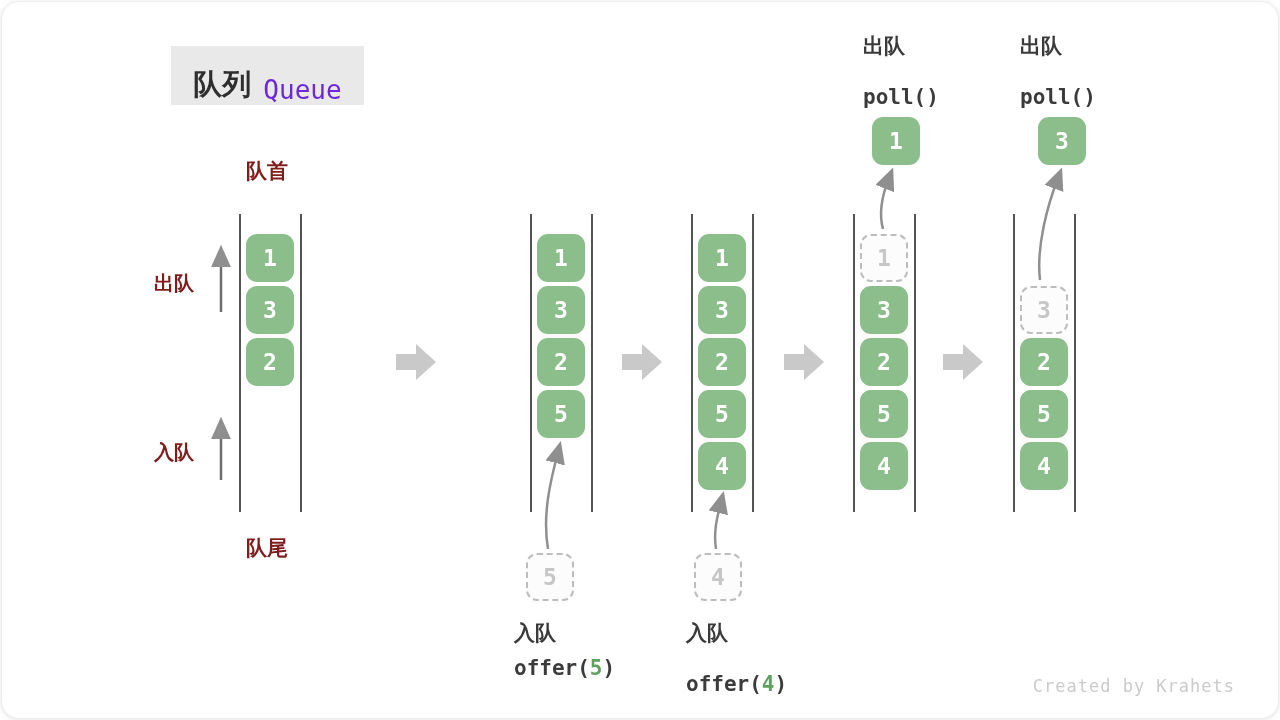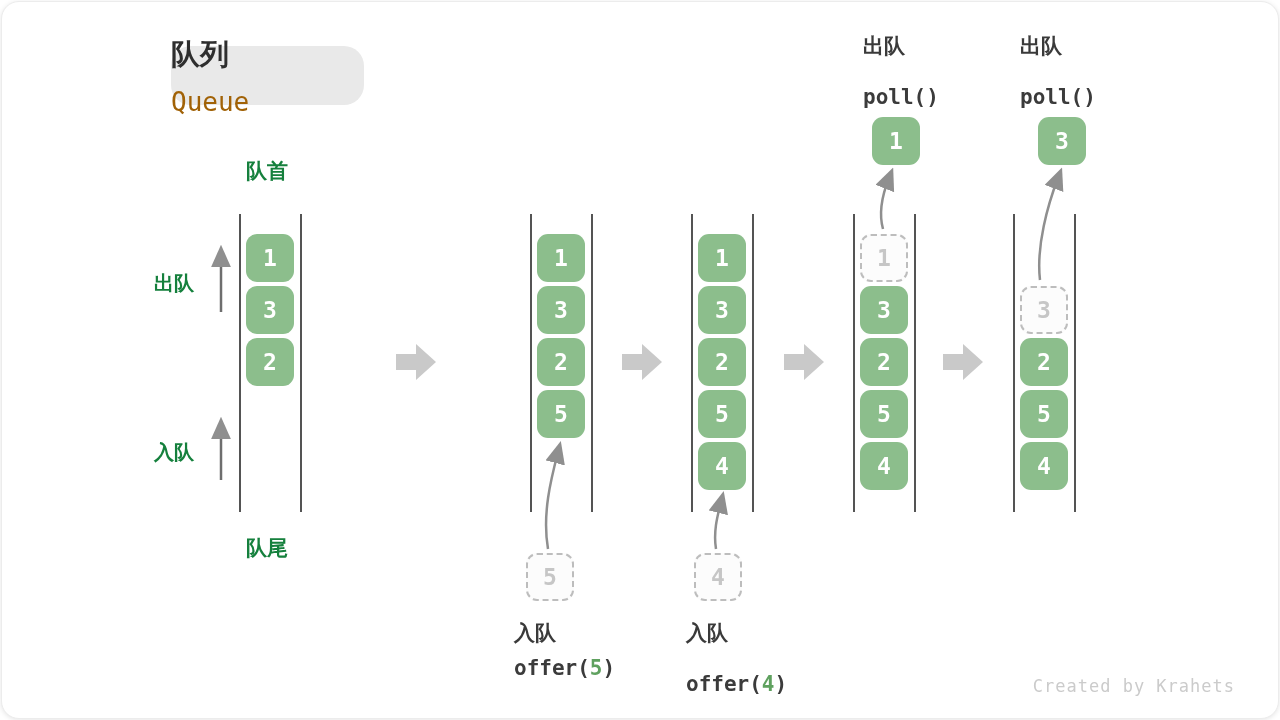--- a/index.html
+++ b/index.html
@@ -9,28 +9,28 @@
   .canvas {
     position:relative; width:1278px; height:718px; margin:1px;
     background:#ffffff; border-radius:18px;
     border:1px solid #ececec;
     box-shadow:0 1px 5px rgba(0,0,0,0.10);
     overflow:hidden;
   }
 
   .title-box {
     position:absolute; left:169px; top:44px; width:193px; height:59px;
-    background:#E9E9E9; border-radius:20px;
-    display:flex; align-items:flex-start; justify-content:center; gap:12px;flex-direction:column;
+    background:#E9E9E9; border-radius:0;
+    display:flex; align-items:flex-end; justify-content:center; gap:12px;
   }
   .title-zh { font-size:29px; font-weight:bold; color:#2E2E2E; }
-  .title-en { font-family:"DejaVu Sans Mono", monospace; font-size:26px; color:#a16207; }
+  .title-en { font-family:"DejaVu Sans Mono", monospace; font-size:26px; color:#6d28d9; }
 
   .side-label {
-    position:absolute; font-size:21px; font-weight:bold; color:#15803d;
+    position:absolute; font-size:21px; font-weight:bold; color:#7f1d1d;
     white-space:nowrap;
   }
 
   .qline {
     position:absolute; top:212px; width:1.5px; height:298px; background:#545454;
   }
 
   .qbox {
     position:absolute; width:48px; height:48px; border-radius:11px;
     display:flex; align-items:center; justify-content:center;

